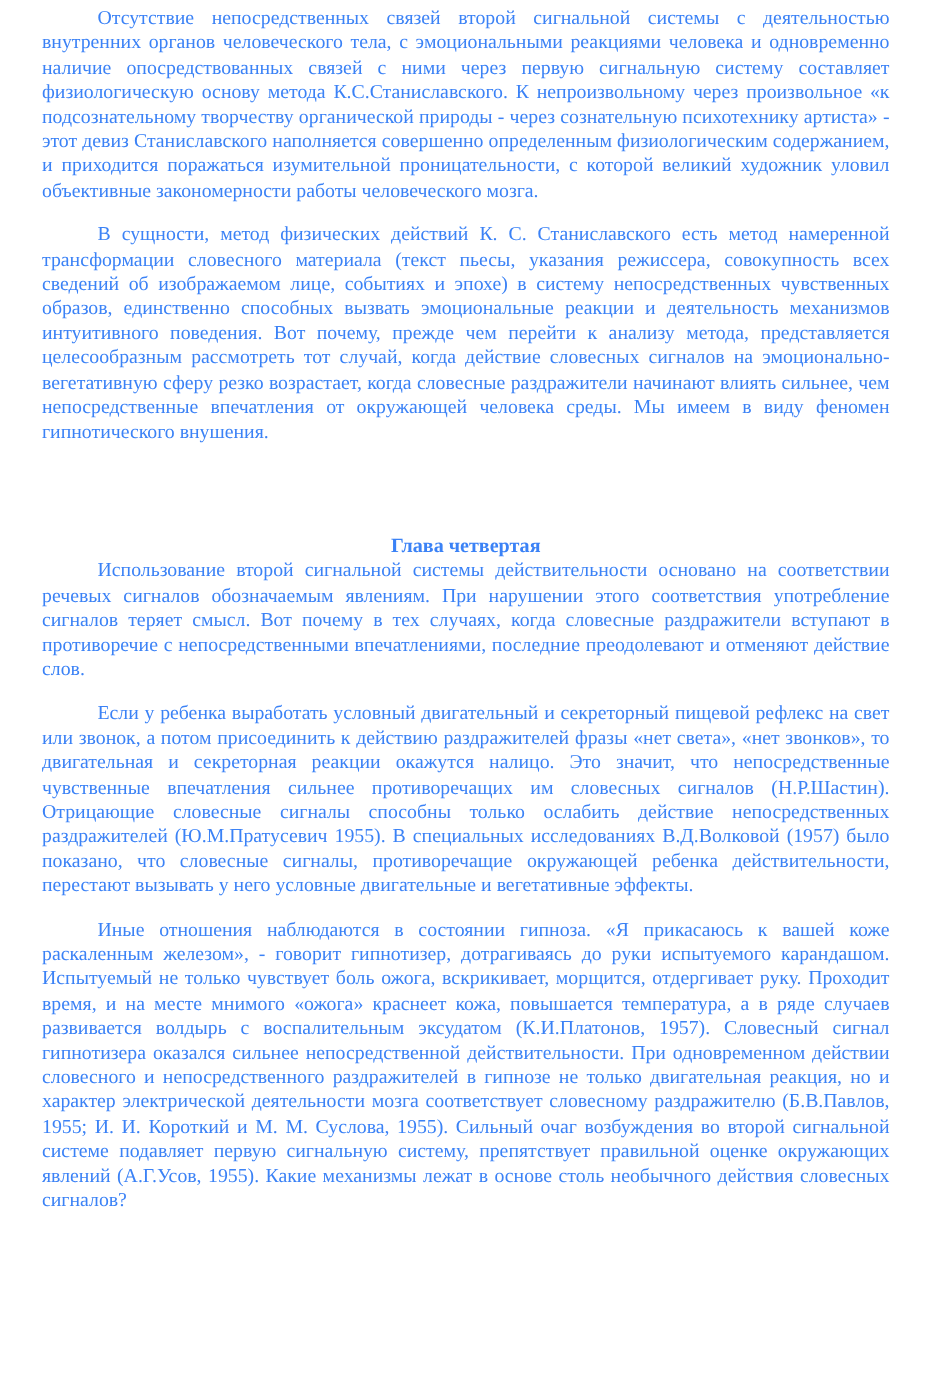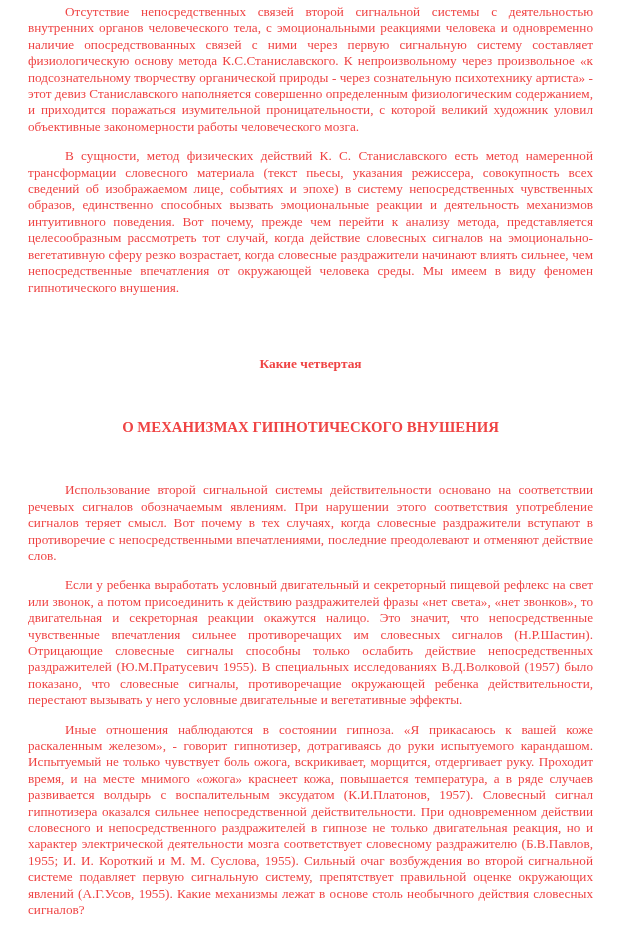--- a/index.html
+++ b/index.html
@@ -7,21 +7,21 @@
     padding: 0;
     background: #ffffff;
   }
   .page {
     position: relative;
     width: 620px;
     height: 931px;
     box-sizing: border-box;
     padding: 4px 27px 0 28px;
     background: #ffffff;
-    color: #ef4444;
+    color: #3b82f6;
     font-family: "Liberation Serif", "DejaVu Serif", serif;
     font-size: 13.2px;
     line-height: 16.4px;
     overflow: hidden;
   }
   .para {
     margin: 0 0 13px 0;
     text-align: justify;
     text-indent: 37px;
   }
@@ -50,23 +50,22 @@
 </style>
 </head>
 <body>
 
 <div class="page">
 
   <p class="para">Отсутствие непосредственных связей второй сигнальной системы с деятельностью внутренних органов человеческого тела, с эмоциональными реакциями человека и одновременно наличие опосредствованных связей с ними через первую сигнальную систему составляет физиологическую основу метода К.С.Станиславского. К непроизвольному через произвольное «к подсознательному творчеству органической природы - через сознательную психотехнику артиста» - этот девиз Станиславского наполняется совершенно определенным физиологическим содержанием, и приходится поражаться изумительной проницательности, с которой великий художник уловил объективные закономерности работы человеческого мозга.</p>
 
   <p class="para">В сущности, метод физических действий К. С. Станиславского есть метод намеренной трансформации словесного материала (текст пьесы, указания режиссера, совокупность всех сведений об изображаемом лице, событиях и эпохе) в систему непосредственных чувственных образов, единственно способных вызвать эмоциональные реакции и деятельность механизмов интуитивного поведения. Вот почему, прежде чем перейти к анализу метода, представляется целесообразным рассмотреть тот случай, когда действие словесных сигналов на эмоционально-вегетативную сферу резко возрастает, когда словесные раздражители начинают влиять сильнее, чем непосредственные впечатления от окружающей человека среды. Мы имеем в виду феномен гипнотического внушения.</p>
 
-  <div class="chapter-heading">Какие четвертая</div>
+  <div class="chapter-heading">Глава четвертая</div>
 
-  <div class="chapter-title">О МЕХАНИЗМАХ ГИПНОТИЧЕСКОГО ВНУШЕНИЯ</div>
 
   <p class="para">Использование второй сигнальной системы действительности основано на соответствии речевых сигналов обозначаемым явлениям. При нарушении этого соответствия употребление сигналов теряет смысл. Вот почему в тех случаях, когда словесные раздражители вступают в противоречие с непосредственными впечатлениями, последние преодолевают и отменяют действие слов.</p>
 
   <p class="para">Если у ребенка выработать условный двигательный и секреторный пищевой рефлекс на свет или звонок, а потом присоединить к действию раздражителей фразы «нет света», «нет звонков», то двигательная и секреторная реакции окажутся налицо. Это значит, что непосредственные чувственные впечатления сильнее противоречащих им словесных сигналов (Н.Р.Шастин). Отрицающие словесные сигналы способны только ослабить действие непосредственных раздражителей (Ю.М.Пратусевич 1955). В специальных исследованиях В.Д.Волковой (1957) было показано, что словесные сигналы, противоречащие окружающей ребенка действительности, перестают вызывать у него условные двигательные и вегетативные эффекты.</p>
 
   <p class="para">Иные отношения наблюдаются в состоянии гипноза. «Я прикасаюсь к вашей коже раскаленным железом», - говорит гипнотизер, дотрагиваясь до руки испытуемого карандашом. Испытуемый не только чувствует боль ожога, вскрикивает, морщится, отдергивает руку. Проходит время, и на месте мнимого «ожога» краснеет кожа, повышается температура, а в ряде случаев развивается волдырь с воспалительным эксудатом (К.И.Платонов, 1957). Словесный сигнал гипнотизера оказался сильнее непосредственной действительности. При одновременном действии словесного и непосредственного раздражителей в гипнозе не только двигательная реакция, но и характер электрической деятельности мозга соответствует словесному раздражителю (Б.В.Павлов, 1955; И. И. Короткий и М. М. Суслова, 1955). Сильный очаг возбуждения во второй сигнальной системе подавляет первую сигнальную систему, препятствует правильной оценке окружающих явлений (А.Г.Усов, 1955). Какие механизмы лежат в основе столь необычного действия словесных сигналов?</p>
 
 
 </div>
 

